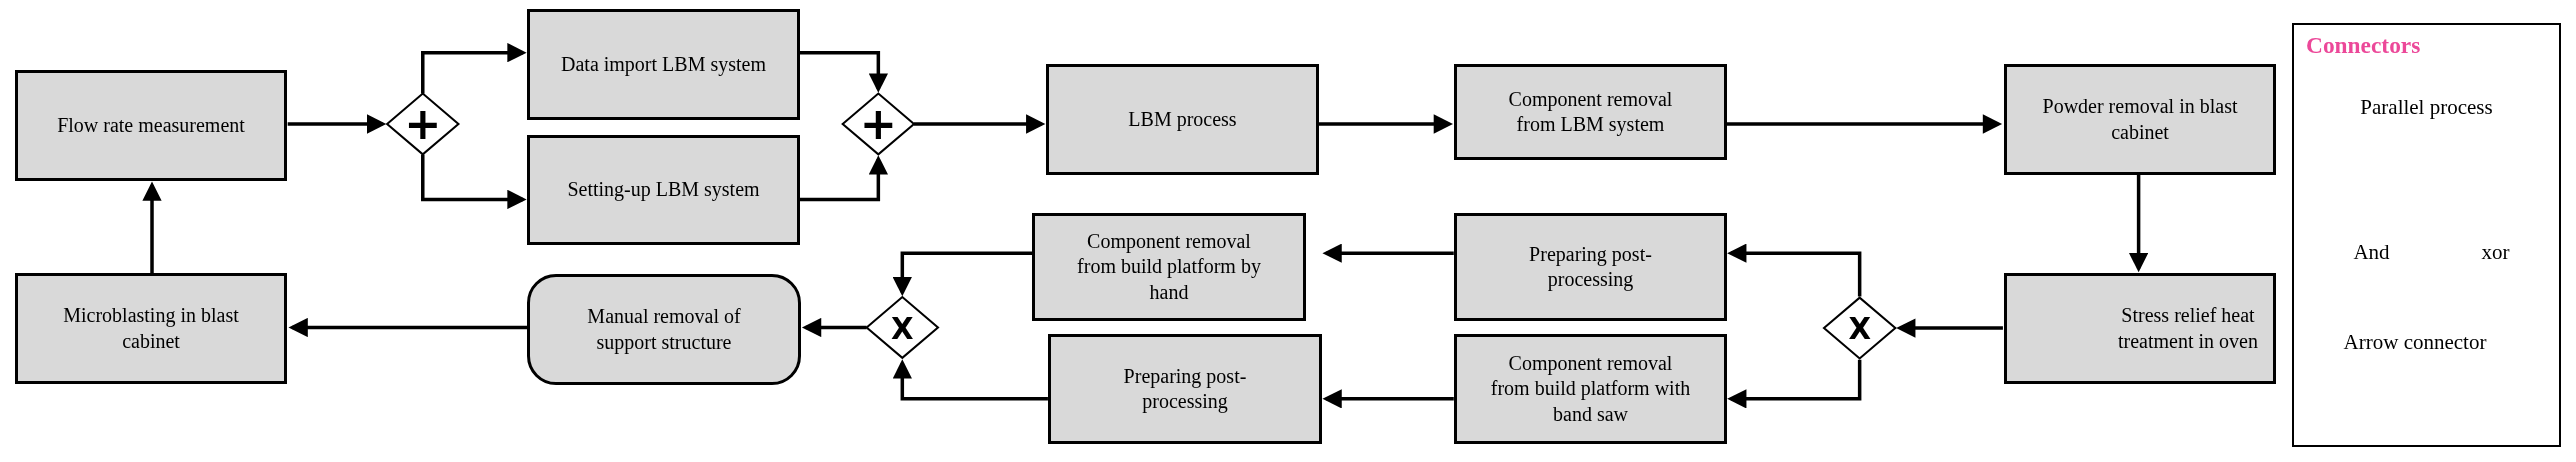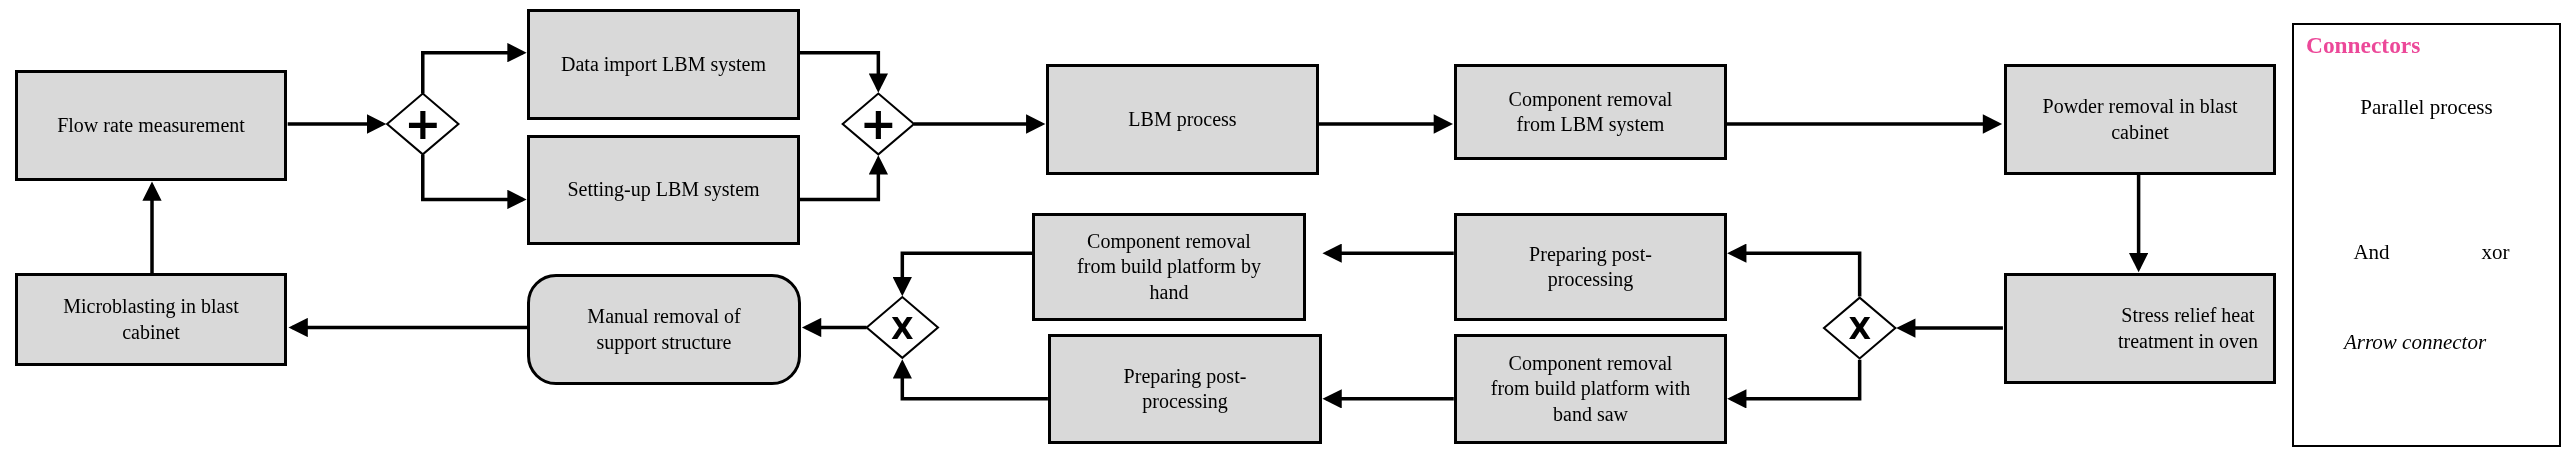--- a/index.html
+++ b/index.html
@@ -132,30 +132,30 @@
   </div>
 
   <div class="pbox" style="left:1048px; top:334px; width:274px; height:110px;">
     <span class="lbl" style="max-width:152px;">Preparing post-processing</span>
   </div>
 
   <div class="pbox" style="left:527px; top:274px; width:274px; height:111px;border-radius:29px;">
     <span class="lbl" style="max-width:164px;">Manual removal of support structure</span>
   </div>
 
-  <div class="pbox" style="left:15px; top:273px; width:272px; height:93px;">
+  <div class="pbox" style="left:15px; top:273px; width:272px; height:111px;">
     <span class="lbl" style="max-width:193px;">Microblasting in blast cabinet</span>
   </div>
 
   <div class="legend" style="left:2292px; top:23.4px; width:269px; height:424px;"></div>
 
   <div class="legend-title" style="left:2306px; top:32px;">Connectors</div>
 
   <div class="legend-text" style="left:2292px; top:95px; width:269px;">Parallel process</div>
 
   <div class="legend-text" style="left:2319px; top:240px; width:105px;">And</div>
 
   <div class="legend-text" style="left:2437px; top:240px; width:117px;">xor</div>
 
-  <div class="legend-text" style="left:2292px; top:330px; width:246px;font-style:italic;">Arrow connector</div>
+  <div class="legend-text" style="left:2292px; top:330px; width:246px;">Arrow connector</div>
 
 </div>
 
 
 </body></html>

